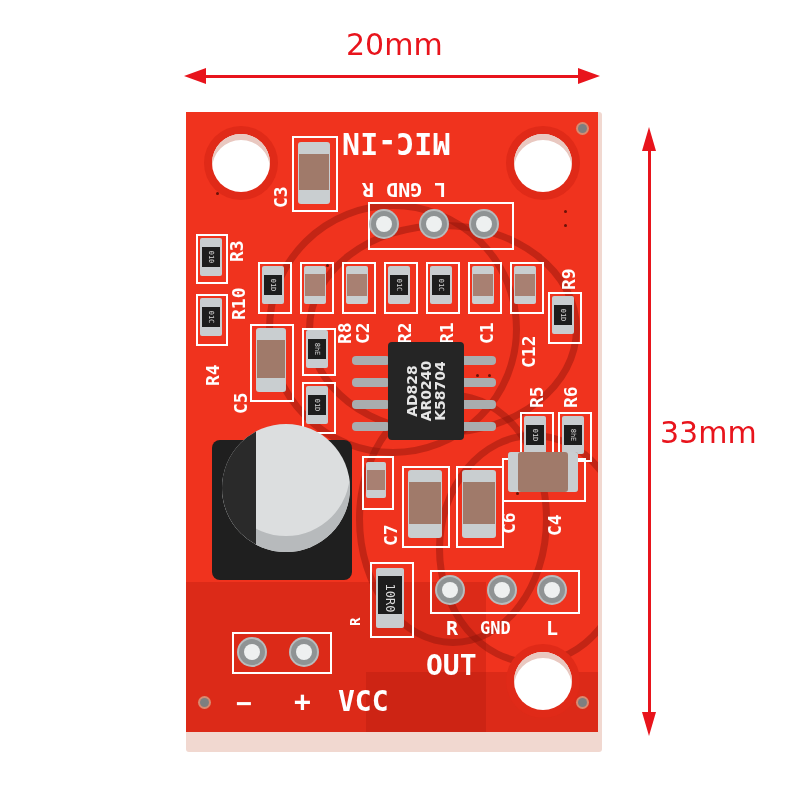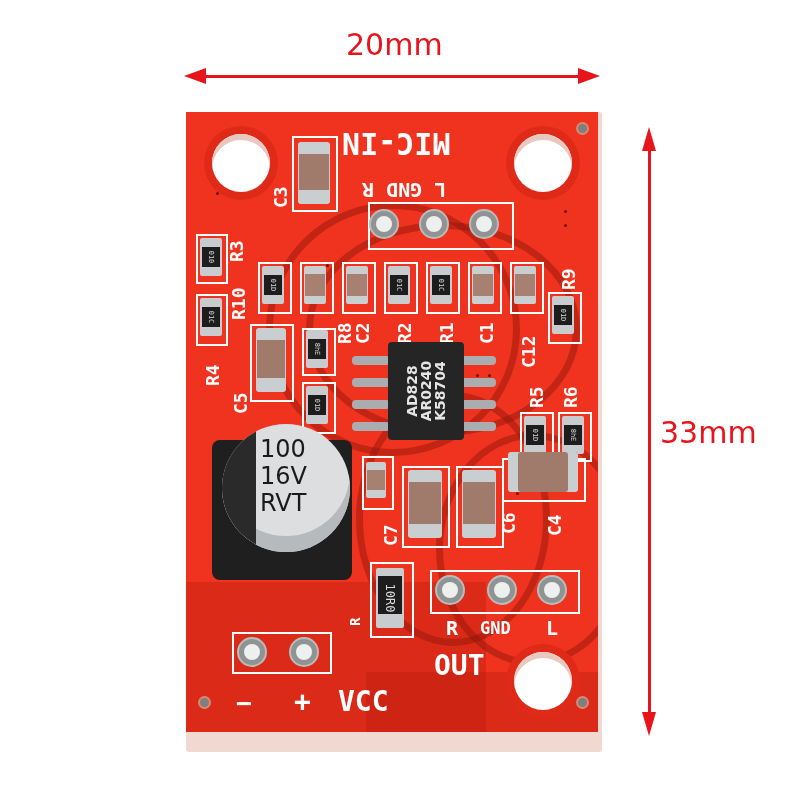--- a/index.html
+++ b/index.html
@@ -228,21 +228,21 @@
   </div>
   <div class="silk rot270" style="left:162px; top:514px; font-size:14px;">R</div>
 
   <div class="silk-box" style="left:244px; top:458px; width:146px; height:40px;"></div>
   <div class="pad" style="left:256px; top:470px; width:16px; height:16px;"></div>
   <div class="pad" style="left:308px; top:470px; width:16px; height:16px;"></div>
   <div class="pad" style="left:358px; top:470px; width:16px; height:16px;"></div>
   <div class="silk" style="left:260px; top:506px; font-size:20px;">R</div>
   <div class="silk" style="left:294px; top:508px; font-size:17px;">GND</div>
   <div class="silk" style="left:360px; top:506px; font-size:20px;">L</div>
-  <div class="silk" style="left:248px; top:540px; font-size:28px;">OUT</div>
+  <div class="silk" style="left:240px; top:540px; font-size:28px;">OUT</div>
 
   <div class="silk-box" style="left:46px; top:520px; width:96px; height:38px;"></div>
   <div class="pad" style="left:58px; top:532px; width:16px; height:16px;"></div>
   <div class="pad" style="left:110px; top:532px; width:16px; height:16px;"></div>
   <div class="silk" style="left:50px; top:578px; font-size:26px;">−</div>
   <div class="silk" style="left:108px; top:576px; font-size:28px;">+</div>
   <div class="silk" style="left:152px; top:576px; font-size:28px;">VCC</div>
 </div>
 
 <div class="pin" style="left:352px; top:356px;"></div>
@@ -257,18 +257,13 @@
   <div class="marking">
     <div>AD828</div>
     <div>AR0240</div>
     <div>K58704</div>
   </div>
 </div>
 
 <div class="elcap-base"></div>
 <div class="elcap-can">
   <div class="elcap-stripe"></div>
-  <div class="elcap-text">
-    <div>100</div>
-    <div>16V</div>
-    <div>RVT</div>
-  </div>
 </div>
 
 </body></html>

